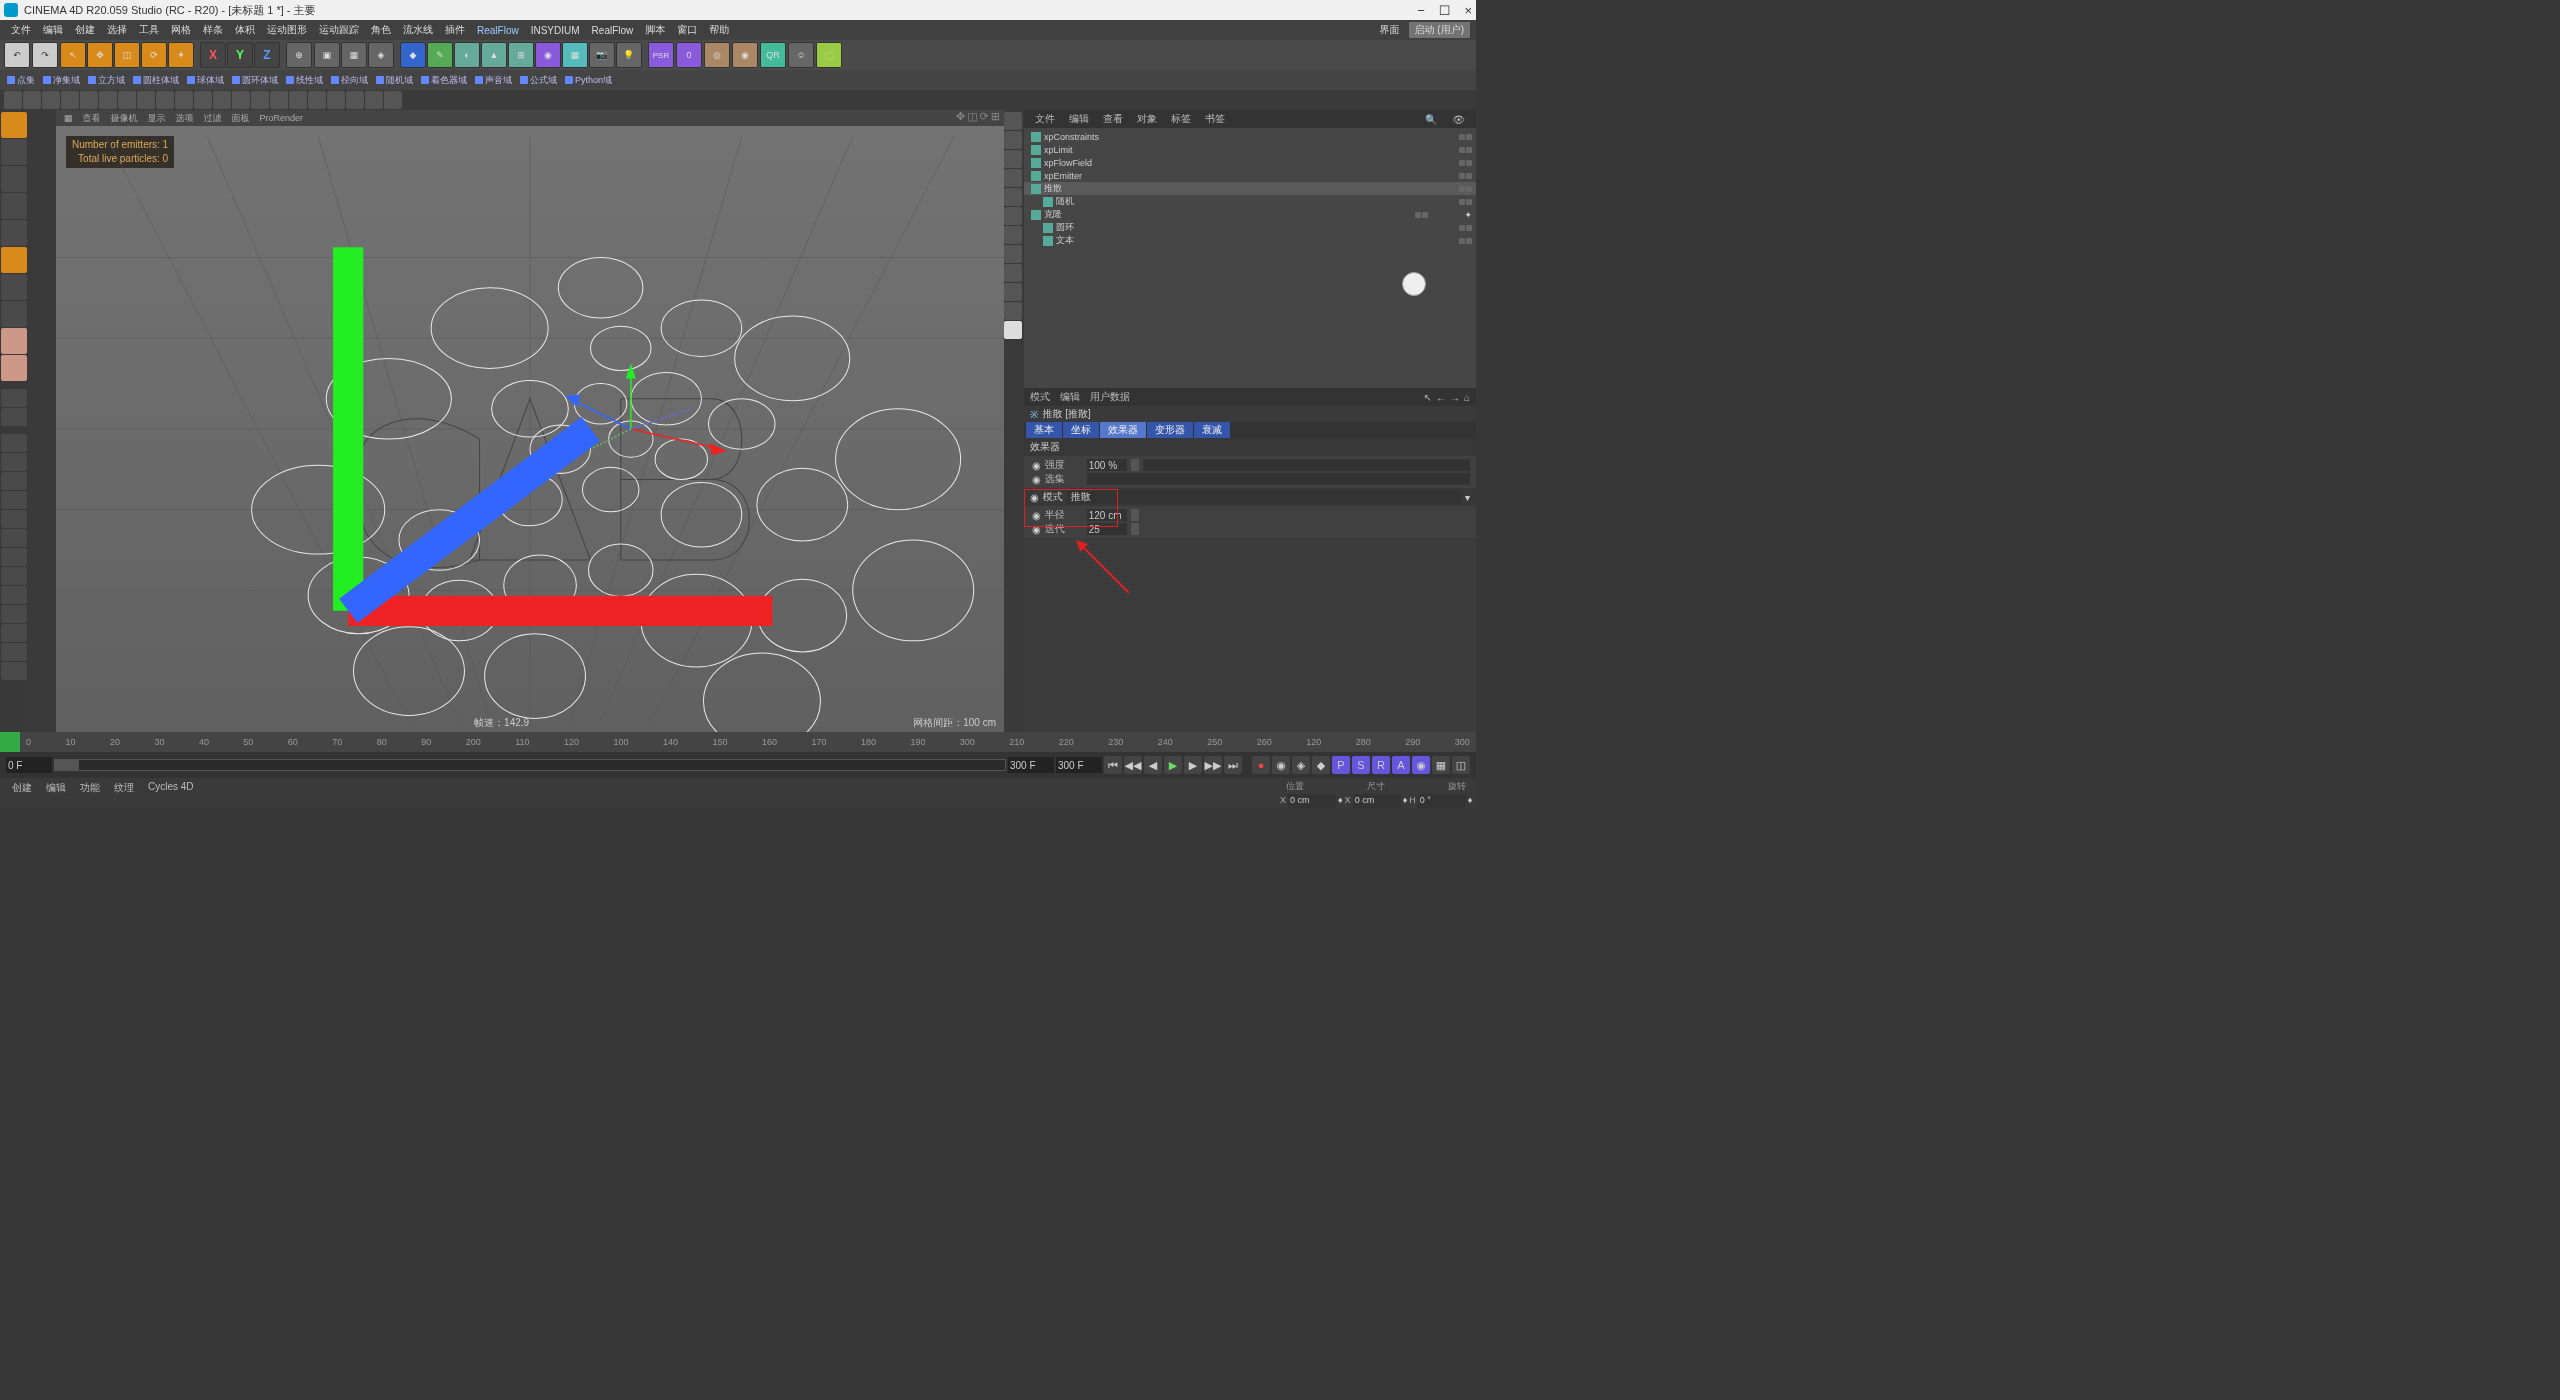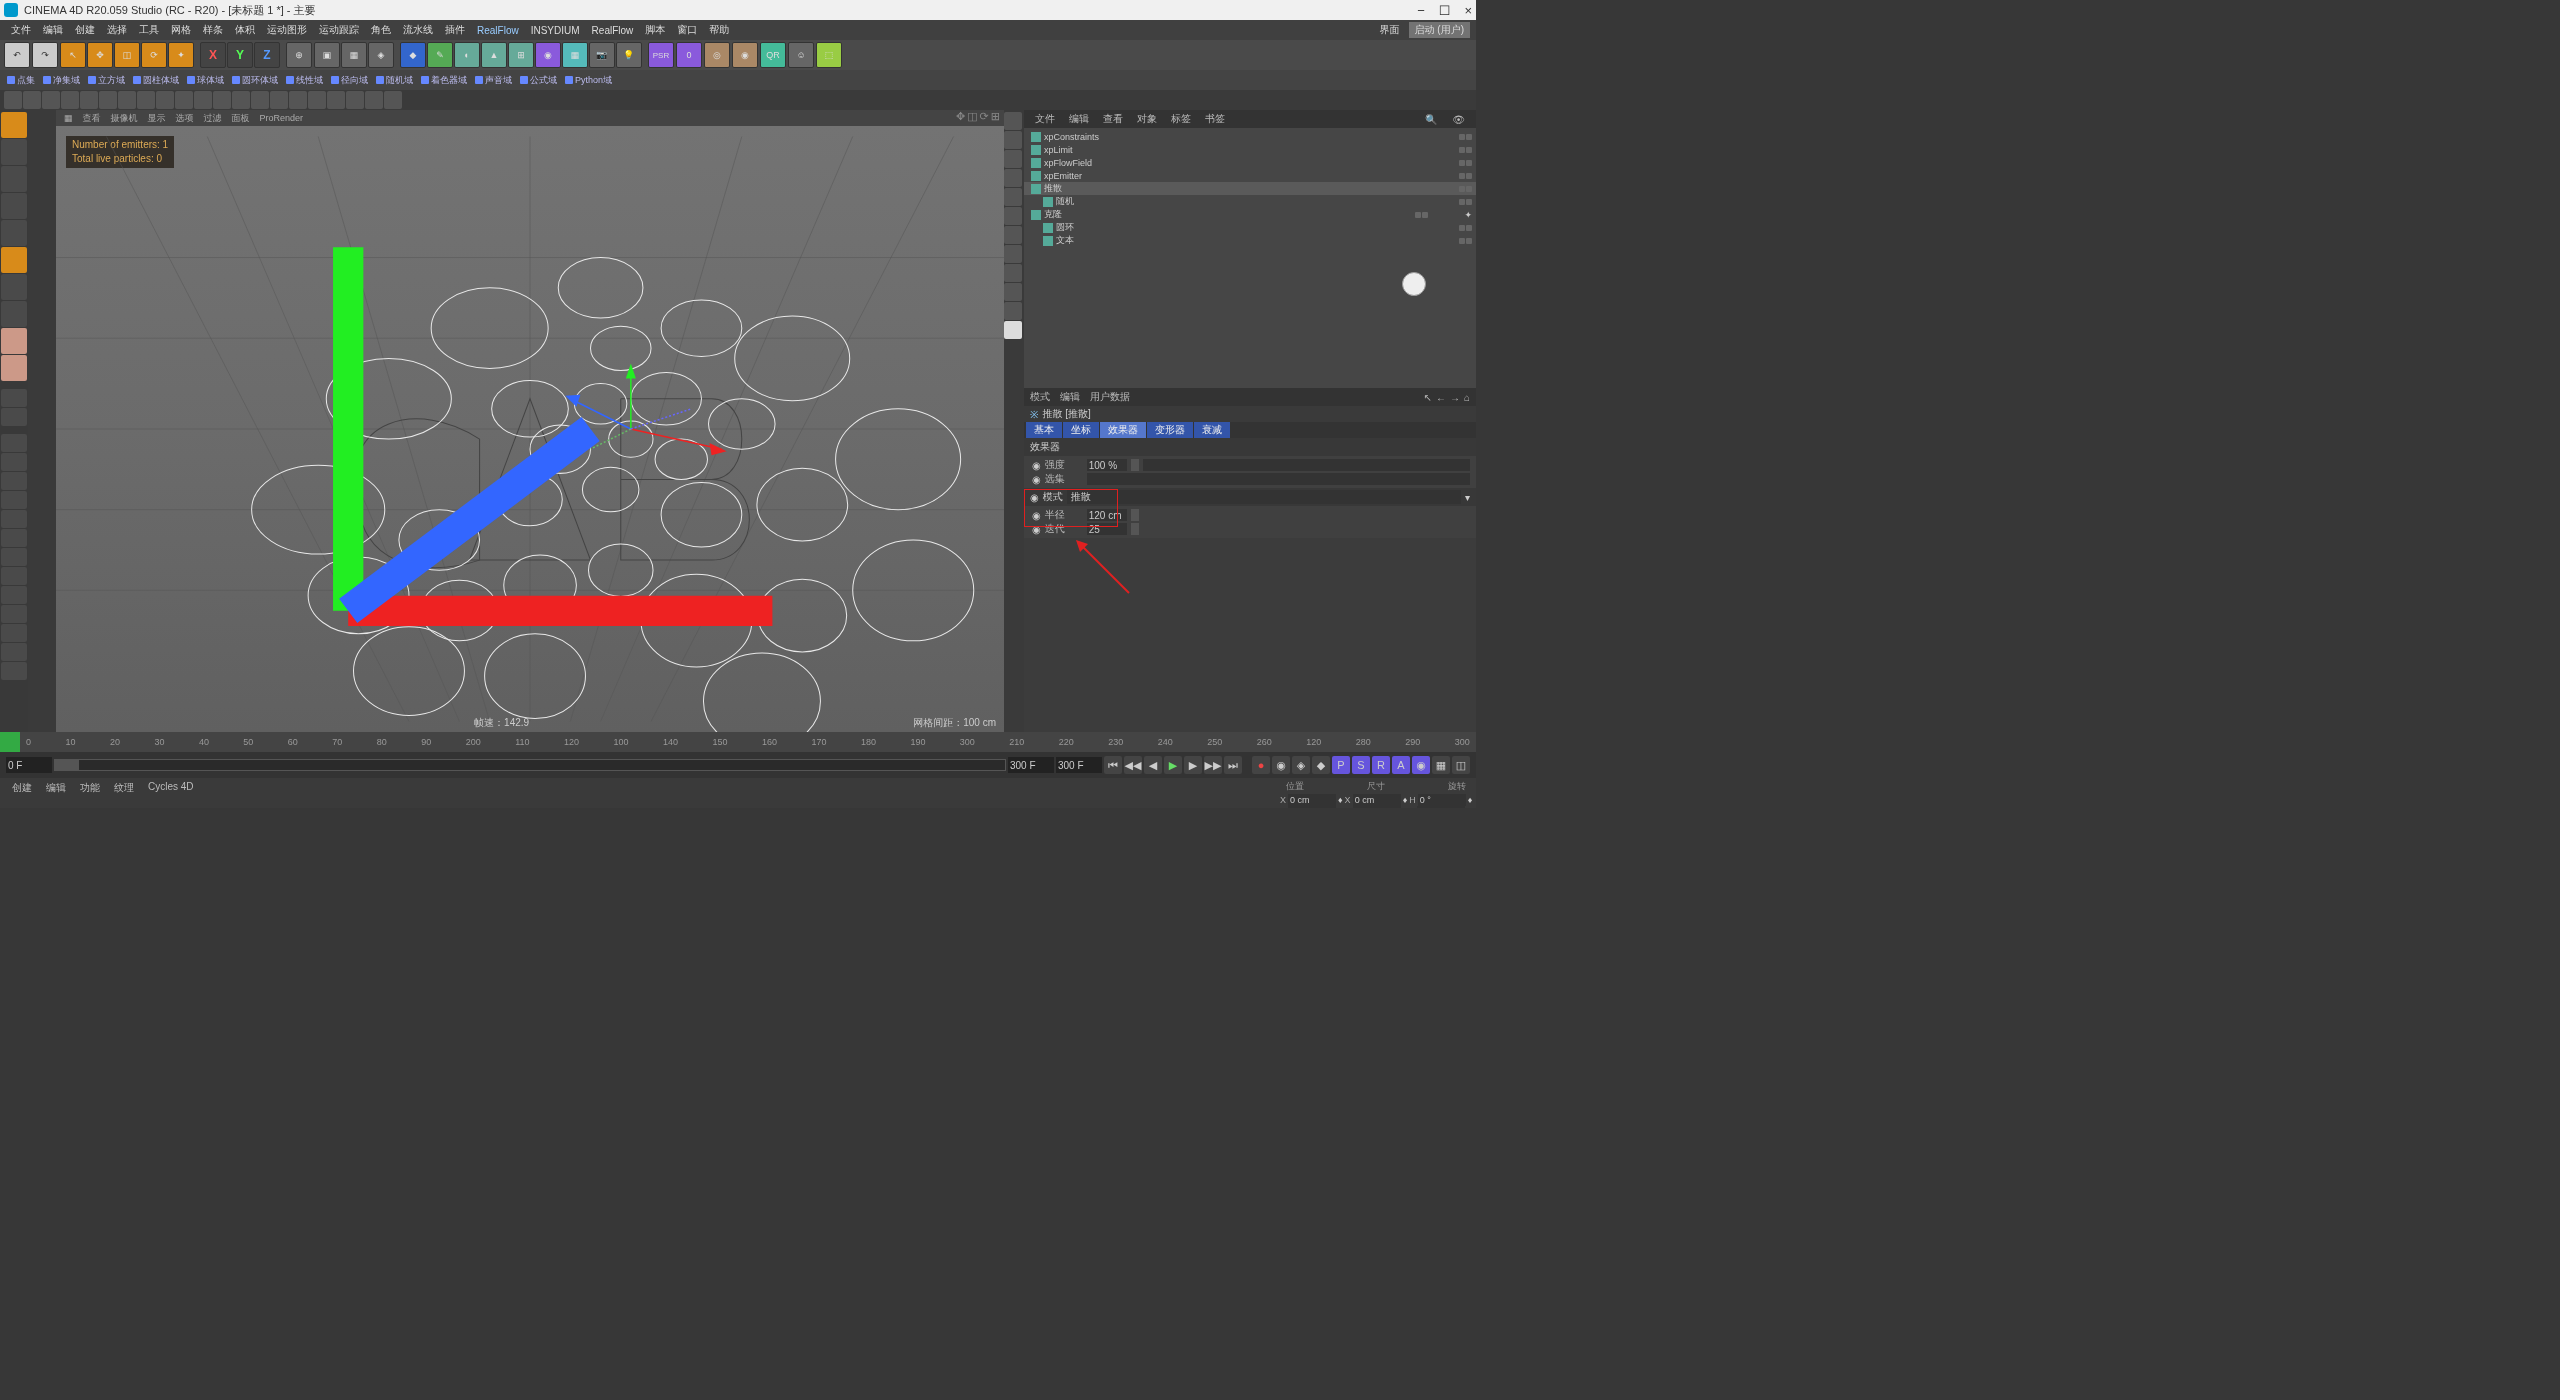--- a/index.html
+++ b/index.html
@@ -32,21 +32,21 @@
 
   .main { display: flex; height: 622px; }
   .leftbar { width: 28px; background: #393939; display: flex; flex-direction: column; gap: 1px; padding-top: 2px; }
   .leftbar .lb { width: 26px; height: 26px; background: #4a4a4a; margin: 0 auto; border-radius: 2px; }
   .leftbar .lb2 { height: 18px; }
 
   .leftbar2 { width: 28px; background: #3a3a3a; display: flex; flex-direction: column; gap: 1px; padding-top: 2px; }
 
   .viewport-area { flex: 1; display: flex; flex-direction: column; }
   .viewhdr2 { height: 16px; background: #444; display: flex; align-items: center; gap: 10px; padding: 0 8px; font-size: 9px; color: #aaa; position: relative; }
-  .viewport { flex: 1; background: linear-gradient(to bottom, #737373 0%, #6b6b6b 50%, #606060 100%); position: relative; overflow: hidden; }
+  .viewport { flex: 1; background: linear-gradient(to bottom, #737373 0%, #6b6b6b 50%, #606060 100%); position: relative; overflow: hidden; text-align: right; }
   .viewport svg { position: absolute; top: 0; left: 0; width: 100%; height: 100%; }
   .overlay { position: absolute; top: 10px; left: 10px; background: #35302a; color: #ddaa55; padding: 2px 6px; font-size: 10px; line-height: 14px; }
   .view-footer { position: absolute; bottom: 2px; left: 0; right: 0; display: flex; justify-content: space-between; padding: 0 8px; font-size: 10px; color: #ccc; pointer-events: none; }
   .widget { position: absolute; bottom: 10px; left: 10px; width: 18px; height: 18px; }
   .viewicons-right { position: absolute; top: 0px; right: 4px; display: flex; gap: 2px; font-size: 11px; color: #888; }
 
   .rightbar { width: 20px; background: #3a3a3a; display: flex; flex-direction: column; gap: 1px; padding-top: 2px; }
 
   .rightpanels { width: 452px; display: flex; flex-direction: column; background: #3c3c3c; }
   .panel1 { height: 278px; display: flex; flex-direction: column; }

